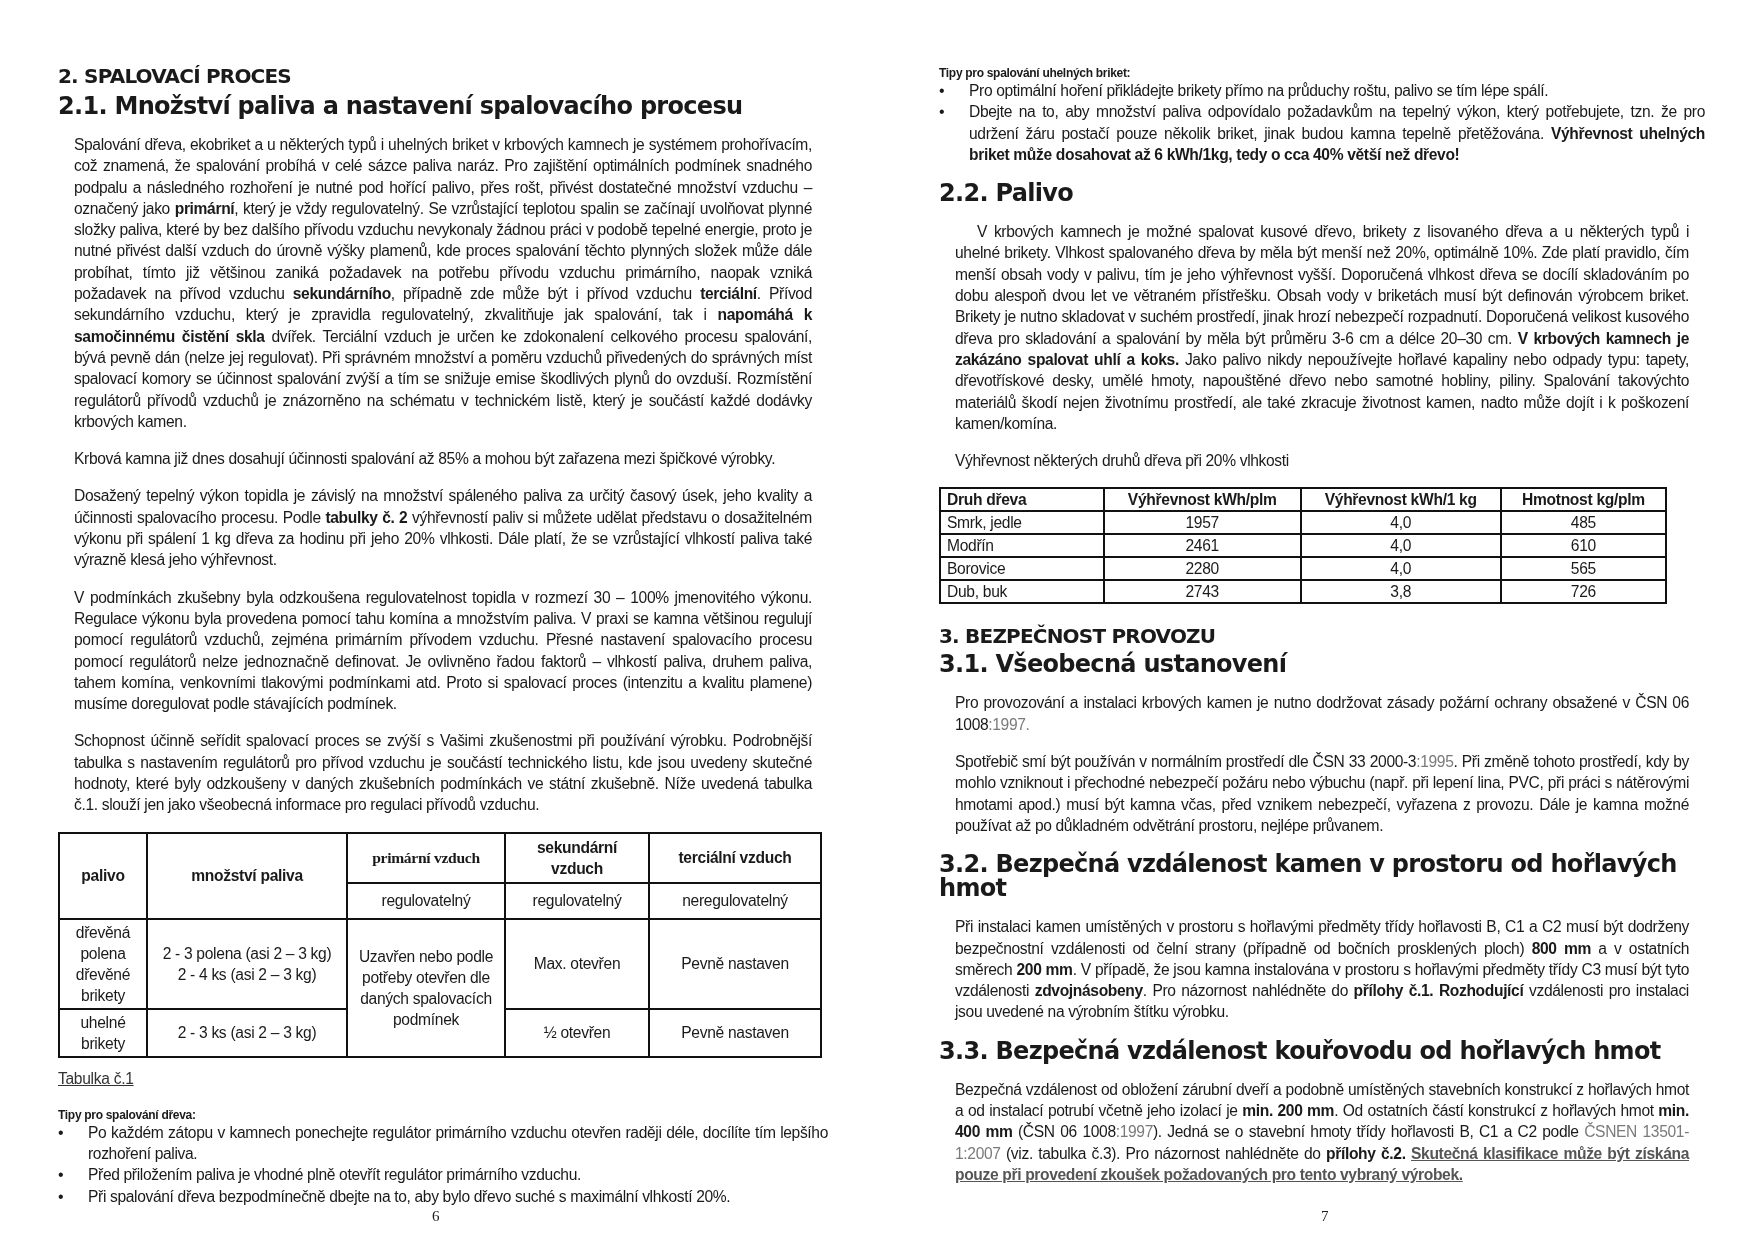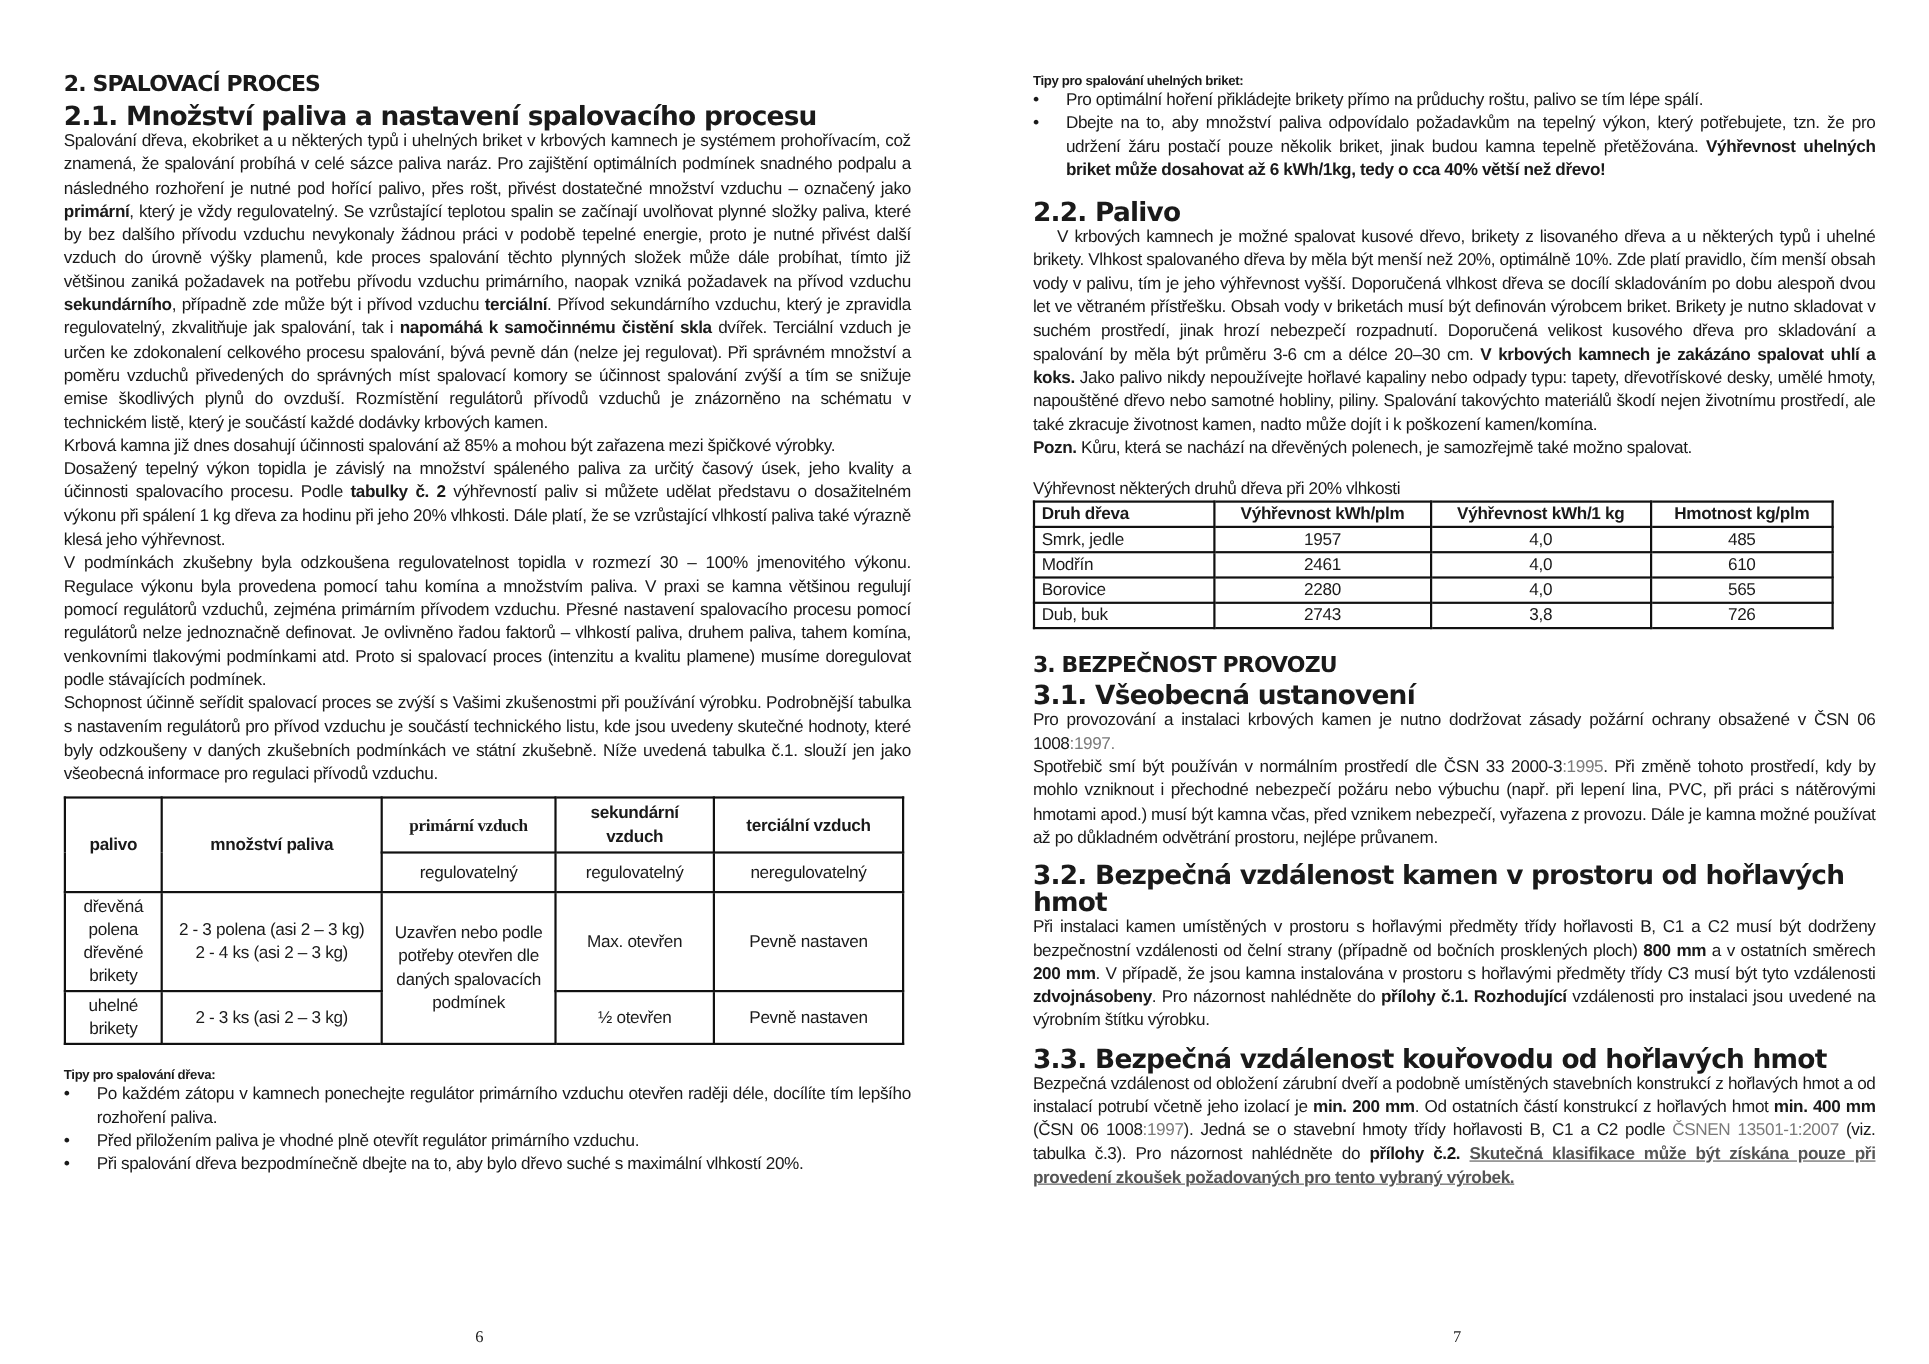--- a/index.html
+++ b/index.html
@@ -3,21 +3,21 @@
 <meta charset="utf-8">
 <style>
   html, body { margin: 0; padding: 0; background: #ffffff; }
   body { width: 1754px; height: 1240px; position: relative; overflow: hidden;
          font-family: "Liberation Sans Narrow", "Liberation Sans", sans-serif; color: #1a1a1a; }
   .page { position: absolute; top: 12px; height: 1240px; }
   .page-left { left: 58px; width: 770px; }
   .page-right { left: 939px; width: 766px; }
   .h1 { font-family: "DejaVu Sans", sans-serif; font-weight: 900; font-size: 20px; letter-spacing: -0.8px; margin: 0; line-height: 24px; }
   .h2 { font-family: "DejaVu Sans", sans-serif; font-weight: 900; font-size: 24px; letter-spacing: -0.7px; margin: 0; line-height: 24px; }
-  .body-text { font-size: 15.6px; line-height: 21.3px; text-align: justify; margin: 0; letter-spacing: -0.35px; font-stretch: condensed; }
+  .body-text { font-size: 15.6px; line-height: 21.3px; text-align: justify; margin: 16px; letter-spacing: -0.35px; font-stretch: condensed; }
   .body-text b { font-weight: bold; }
   .muted { color: #7a7a7a; }
   .caption { font-size: 15.6px; text-decoration: underline; color: #333; letter-spacing: -0.3px; }
   .tips-title { font-size: 12px; font-weight: bold; margin: 0; letter-spacing: -0.3px; }
   ul.bullets { list-style: none; margin: 0; padding: 0; }
   ul.bullets li { position: relative; padding-left: 30px; font-size: 15.6px; line-height: 21.3px; letter-spacing: -0.35px; text-align: justify; }
   ul.bullets li::before { content: "\2022"; position: absolute; left: 0; top: 0; font-size: 16px; }
   .page-num { position: absolute; top: 1196px; font-size: 15px; font-family: "Liberation Serif", serif; }
   table.t1 { border-collapse: collapse; width: 764px; font-size: 15.6px; letter-spacing: -0.3px; }
   table.t1 td, table.t1 th { border: 2px solid #111; text-align: center; vertical-align: middle; padding: 2px 4px; line-height: 21px; }
@@ -67,40 +67,40 @@
       <td>Pevně nastaven</td>
     </tr>
     <tr style="height:44px;">
       <td>uhelné brikety</td>
       <td>2 - 3 ks (asi 2 – 3 kg)</td>
       <td>½ otevřen</td>
       <td>Pevně nastaven</td>
     </tr>
   </tbody>
     </table>
+  <div class="caption" style="margin-top:12px;">Tabulka č.1</div>
 
   <p class="tips-title" style="margin-top:20px;">Tipy pro spalování dřeva:</p>
   <ul class="bullets">
     <li>Po každém zátopu v kamnech ponechejte regulátor primárního vzduchu otevřen raději déle, docílíte tím lepšího rozhoření paliva.</li>
     <li>Před přiložením paliva je vhodné plně otevřít regulátor primárního vzduchu.</li>
     <li>Při spalování dřeva bezpodmínečně dbejte na to, aby bylo dřevo suché s maximální vlhkostí 20%.</li>
   </ul>
   <div class="page-num" style="left:374px;">6</div>
 </div>
 
 <div class="page page-right">
   <p class="tips-title" style="margin-top:54px;">Tipy pro spalování uhelných briket:</p>
   <ul class="bullets">
     <li>Pro optimální hoření přikládejte brikety přímo na průduchy roštu, palivo se tím lépe spálí.</li>
     <li><span>Dbejte na to, aby množství paliva odpovídalo požadavkům na tepelný výkon, který potřebujete, tzn. že pro udržení žáru postačí pouze několik briket, jinak budou kamna tepelně přetěžována.</span> <b>Výhřevnost uhelných briket může dosahovat až 6 kWh/1kg, tedy o cca 40% větší než dřevo!</b></li>
   </ul>
 
   <h2 class="h2" style="margin-top:16px;">2.2. Palivo</h2>
   <p class="body-text" style="text-indent:22px;"><span>V krbových kamnech je možné spalovat kusové dřevo, brikety z  lisovaného dřeva a u některých typů i uhelné brikety. Vlhkost spalovaného dřeva by měla být menší než 20%, optimálně 10%. Zde platí pravidlo, čím menší obsah vody v palivu, tím je jeho výhřevnost vyšší. Doporučená vlhkost dřeva se docílí skladováním po dobu alespoň dvou let ve větraném přístřešku. Obsah vody v briketách musí být definován výrobcem briket. Brikety je nutno skladovat v suchém prostředí, jinak hrozí nebezpečí rozpadnutí. Doporučená velikost kusového dřeva pro skladování a spalování by měla být průměru 3-6 cm a délce 20–30 cm. </span><b>V krbových kamnech je zakázáno spalovat uhlí a koks.</b><span> Jako palivo nikdy nepoužívejte hořlavé kapaliny nebo odpady typu: tapety, dřevotřískové desky, umělé hmoty, napouštěné dřevo nebo samotné hobliny, piliny. Spalování takovýchto materiálů škodí nejen životnímu prostředí, ale také zkracuje životnost kamen, nadto může dojít i k poškození kamen/komína.</span></p>
-  <p class="body-text"><b>Pozn.</b><span> Kůru, která se nachází na dřevěných polenech, je samozřejmě také možno spalovat.</span></p>
 
   <p class="body-text" style="margin-top:16px;">Výhřevnost některých druhů dřeva při 20% vlhkosti</p>
   <table class="t2">
     <tbody>
         <tr>
       <th style="width:150px;">Druh dřeva</th>
       <th>Výhřevnost kWh/plm</th>
       <th>Výhřevnost kWh/1 kg</th>
       <th>Hmotnost kg/plm</th>
     </tr>

